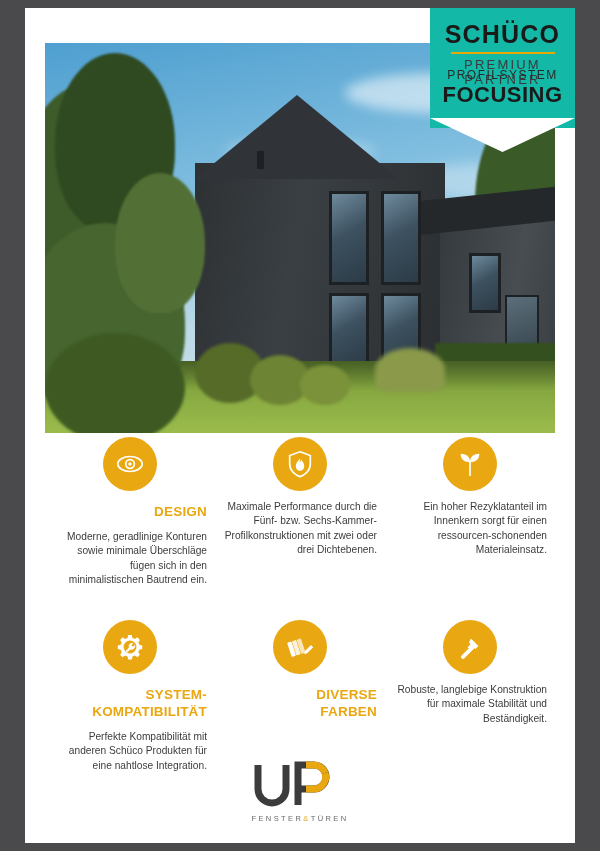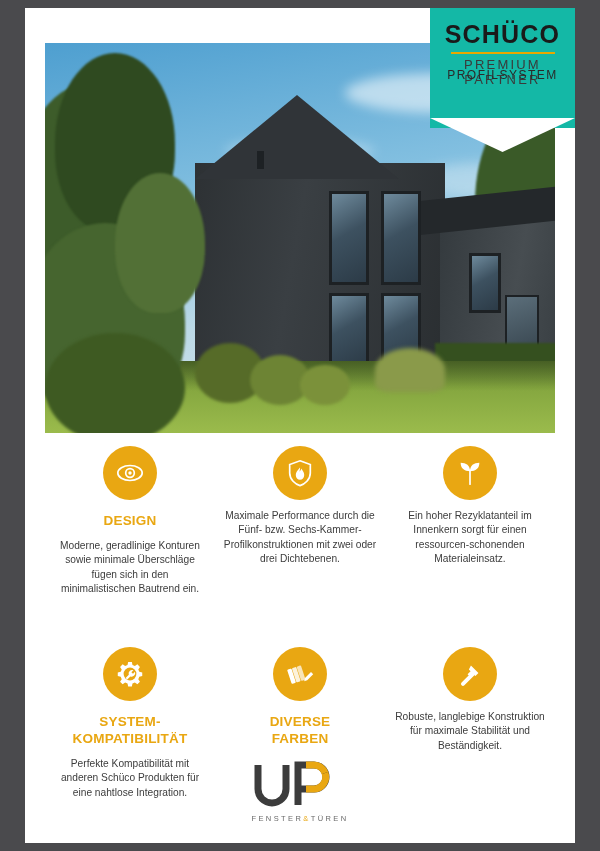--- a/index.html
+++ b/index.html
@@ -203,22 +203,22 @@
   .features {
     position: absolute;
     left: 20px; top: 425px;
     width: 510px;
   }
   .row {
     display: flex;
   }
   .cell {
     width: 170px;
-    text-align: center;
-    padding: 13px 8px;
+    text-align: right;
+    padding: 4px 8px;
   }
   .icon-circle {
     width: 54px; height: 54px;
     border-radius: 50%;
     background: #e9a712;
     margin: 0 auto 0 auto;
     display: flex;
     align-items: center;
     justify-content: center;
   }
@@ -304,20 +304,21 @@
     </div>
 
     <div class="badge">
       <div class="badge-inner">
         <div class="schueco-logo">
           <div class="schueco-word">SCHÜCO</div>
           <div class="schueco-rule"></div>
           <div class="schueco-sub">PREMIUM PARTNER</div>
         </div>
         <div class="badge-profil">PROFILSYSTEM</div>
+        <div class="badge-focusing">FOCUSING</div>
       </div>
       <svg class="badge-chev" viewBox="0 0 145 34">
         <polygon points="0,0 145,0 145,0 72.5,34 0,0" fill="#ffffff"></polygon>
       </svg>
     </div>
 
     <div class="features">
 
       <div class="row">
 

